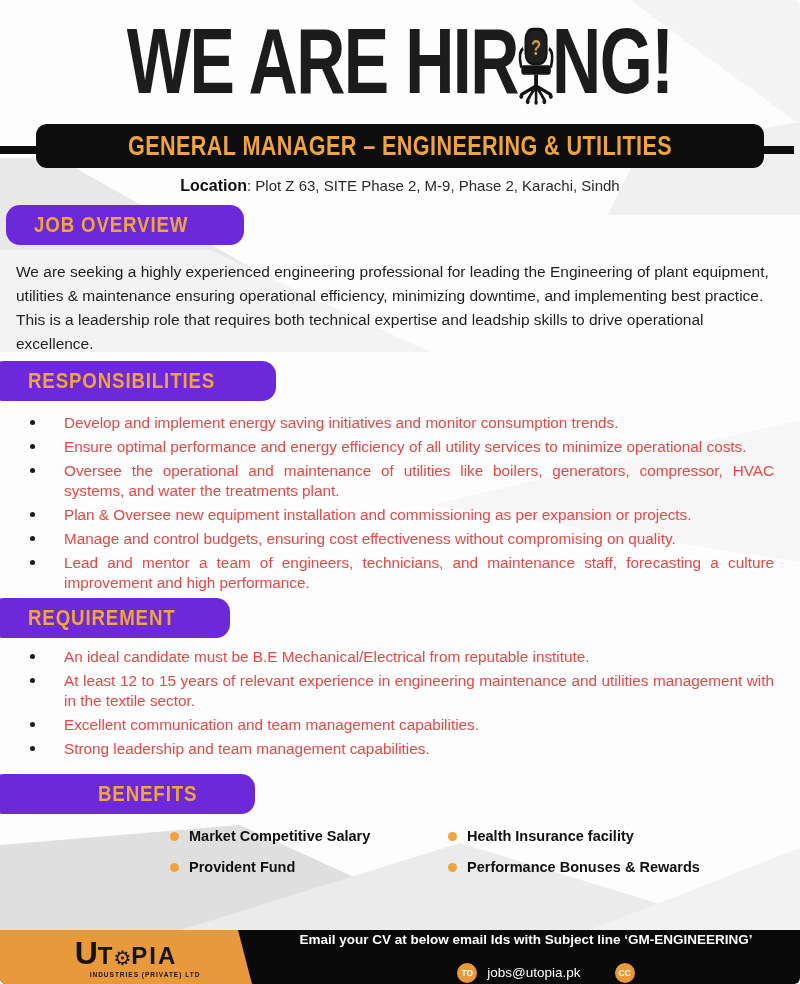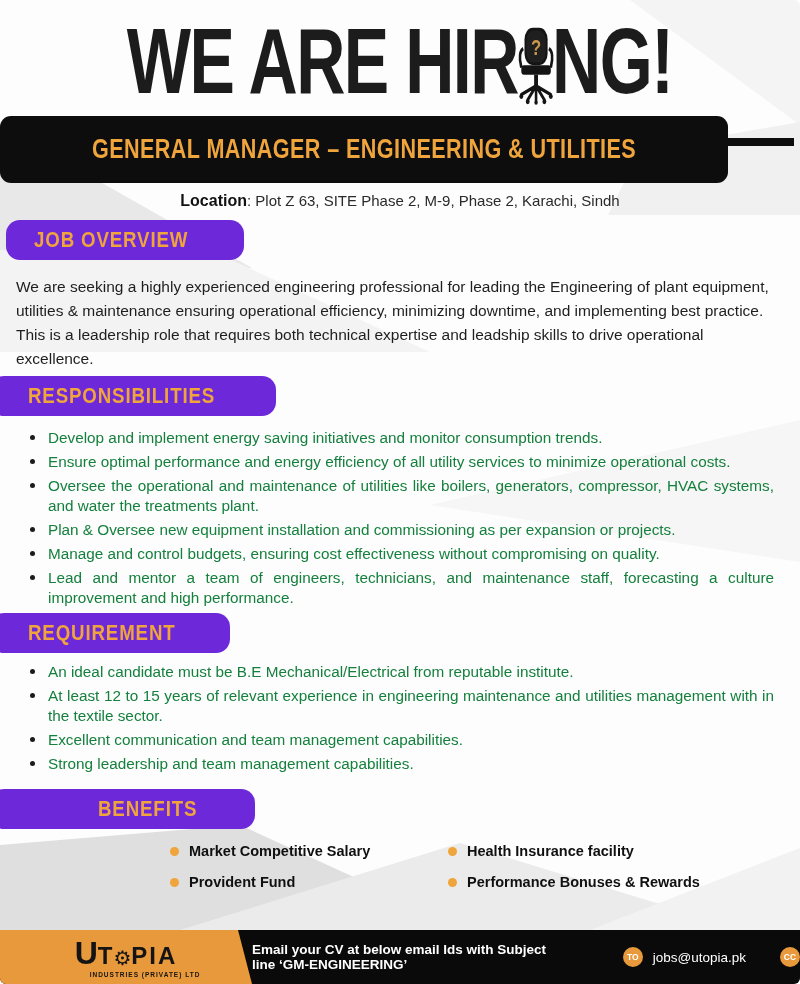--- a/index.html
+++ b/index.html
@@ -9,21 +9,21 @@
   .decor { position:absolute; inset:0; z-index:0; }
   .content { position:relative; z-index:1; }
 
   
   .hero { display:flex; justify-content:center; align-items:center; padding-top:6px; height:116px; }
   .hero-inner { display:flex; align-items:center; transform:scaleX(.74); transform-origin:center; white-space:nowrap; }
   .hero-text { font-size:92px; font-weight:800; letter-spacing:-2px; color:#1c1c1c; line-height:1; }
   .chair-svg { margin:10px -4px 0 -2px; }
 
   
-  .banner-row { position:relative; height:67px; display:flex; justify-content:flex-start; }
+  .banner-row { position:relative; height:44px; margin-top:8px; display:flex; justify-content:center; }
   .banner-line { position:absolute; left:0; right:6px; top:22px; height:8px; background:#0d0d0d; }
   .banner { position:relative; background:#0d0d0d; border-radius:11px; padding:8px 24px; display:flex; align-items:center; }
   .banner span { display:inline-block; transform:scaleX(.8); transform-origin:center;
     font-size:27px; font-weight:700; letter-spacing:.5px; color:var(--accent,#efa43c); white-space:nowrap; }
 
   .location { text-align:center; margin-top:9px; font-size:15px; color:#2a2a2a; }
   .location b { font-size:16px; color:#111; }
 
   
   .pill { background:#6d28d9; color:var(--accent,#efa43c); display:inline-flex; align-items:center;
@@ -32,22 +32,22 @@
     font-size:22px; font-weight:700; letter-spacing:1px; white-space:nowrap; }
   .pill.flush { margin-left:-10px; padding-left:38px; }
   .pill.overview { margin-left:6px; margin-top:10px; }
   .pill.resp { margin-top:5px; }
   .pill.req  { margin-top:1px; }
   .pill.benefits { margin-top:11px; padding-left:108px; padding-right:40px; }
 
   .para { margin-top:15px; padding:0 16px; font-size:15.5px; line-height:24px; color:#1e1e1e; }
 
   ul.bullets { list-style:none; margin-top:12px; padding-right:26px; }
-  ul.bullets li { position:relative; padding-left:48px; margin-bottom:4px;
-    font-size:15.3px; line-height:20px; color:#15803d; text-align:justify; }
+  ul.bullets li { position:relative; padding-left:64px; margin-bottom:4px;
+    font-size:15.3px; line-height:20px; color:#ef4444; text-align:justify; }
   ul.bullets li .dot { position:absolute; left:30px; top:7px; width:5px; height:5px; border-radius:50%; background:#1b1b1b; }
   ul.bullets.tight { margin-top:9px; }
 
   
   .benefit-grid { margin:14px 0 0 170px; display:grid; grid-template-columns:278px auto;
     grid-template-rows:repeat(2, auto); grid-auto-flow:column; row-gap:15px;text-align:center; }
   .benefit { display:flex; align-items:center; gap:10px; font-size:14.5px; font-weight:700; color:#101010; }
   .benefit .bdot { width:9px; height:9px; border-radius:50%; background:var(--accent,#efa43c); flex:0 0 auto; }
 
   
@@ -55,21 +55,21 @@
   .footer-orange { position:absolute; left:0; top:0; bottom:0; width:252px; background:var(--orange,#e8993b);
     clip-path:polygon(0 0, calc(100% - 14px) 0, 100% 100%, 0 100%);
     display:flex; flex-direction:column; align-items:center; justify-content:center; }
   .logo-row { display:flex; align-items:baseline; line-height:1; color:#141414; }
   .logo-u { font-size:32px; font-weight:800; }
   .logo-t1 { font-size:24px; font-weight:800; letter-spacing:1px; }
   .logo-gear { font-size:20px; position:relative; top:1px; }
   .logo-t2 { font-size:24px; font-weight:800; letter-spacing:2px; }
   .logo-sub { font-size:6.5px; font-weight:700; letter-spacing:1px; color:#141414; margin-top:2px; margin-left:38px; }
   .footer-black { position:absolute; left:252px; right:0; top:0; bottom:0;
-    display:flex; flex-direction:row; align-items:center; justify-content:center; gap:16px; color:#fff; }
+    display:flex; flex-direction:column; align-items:center; justify-content:center; gap:16px; color:#fff; }
   .cv-line { font-size:13.5px; font-weight:700; }
   .email-line { display:flex; align-items:center; gap:10px; font-size:13.5px;padding-left:40px; }
   .badge { width:20px; height:20px; border-radius:50%; background:var(--orange,#e8993b);
     display:inline-flex; align-items:center; justify-content:center; font-size:8.5px; font-weight:800; color:#fff; }
   .email-gap { width:14px; }
 </style>
 </head>
 <body>
 
 <div class="page">

